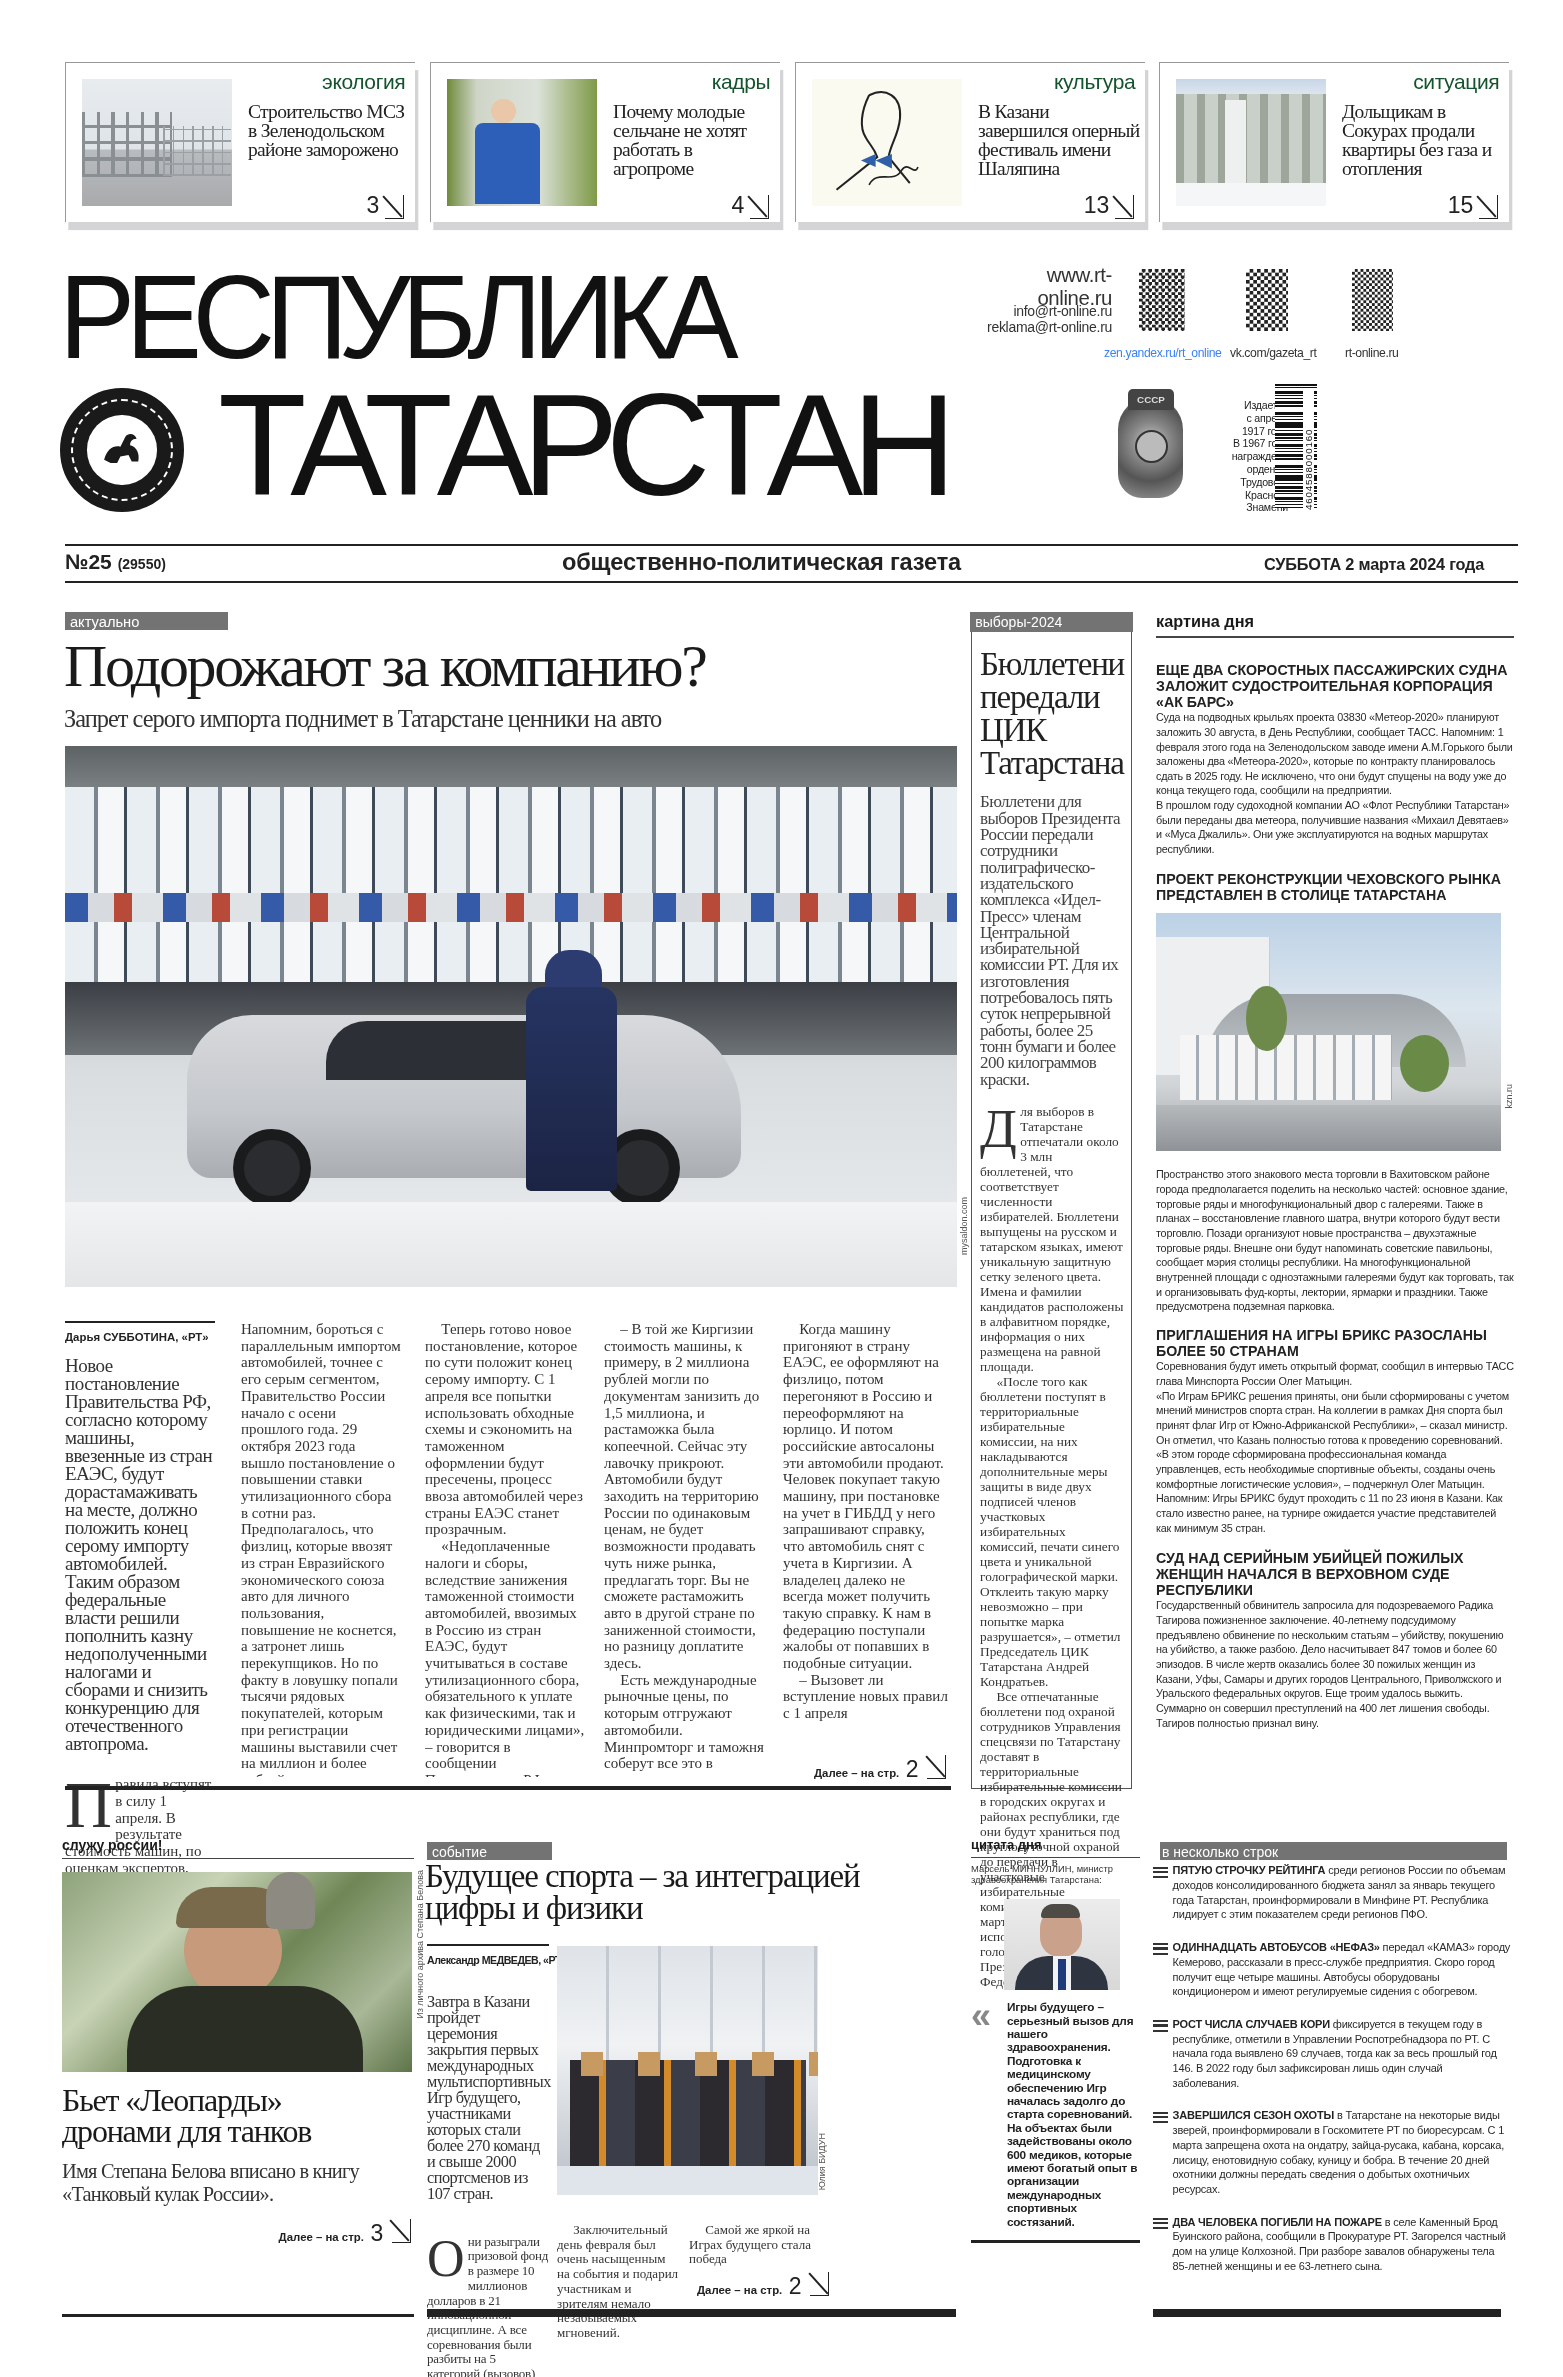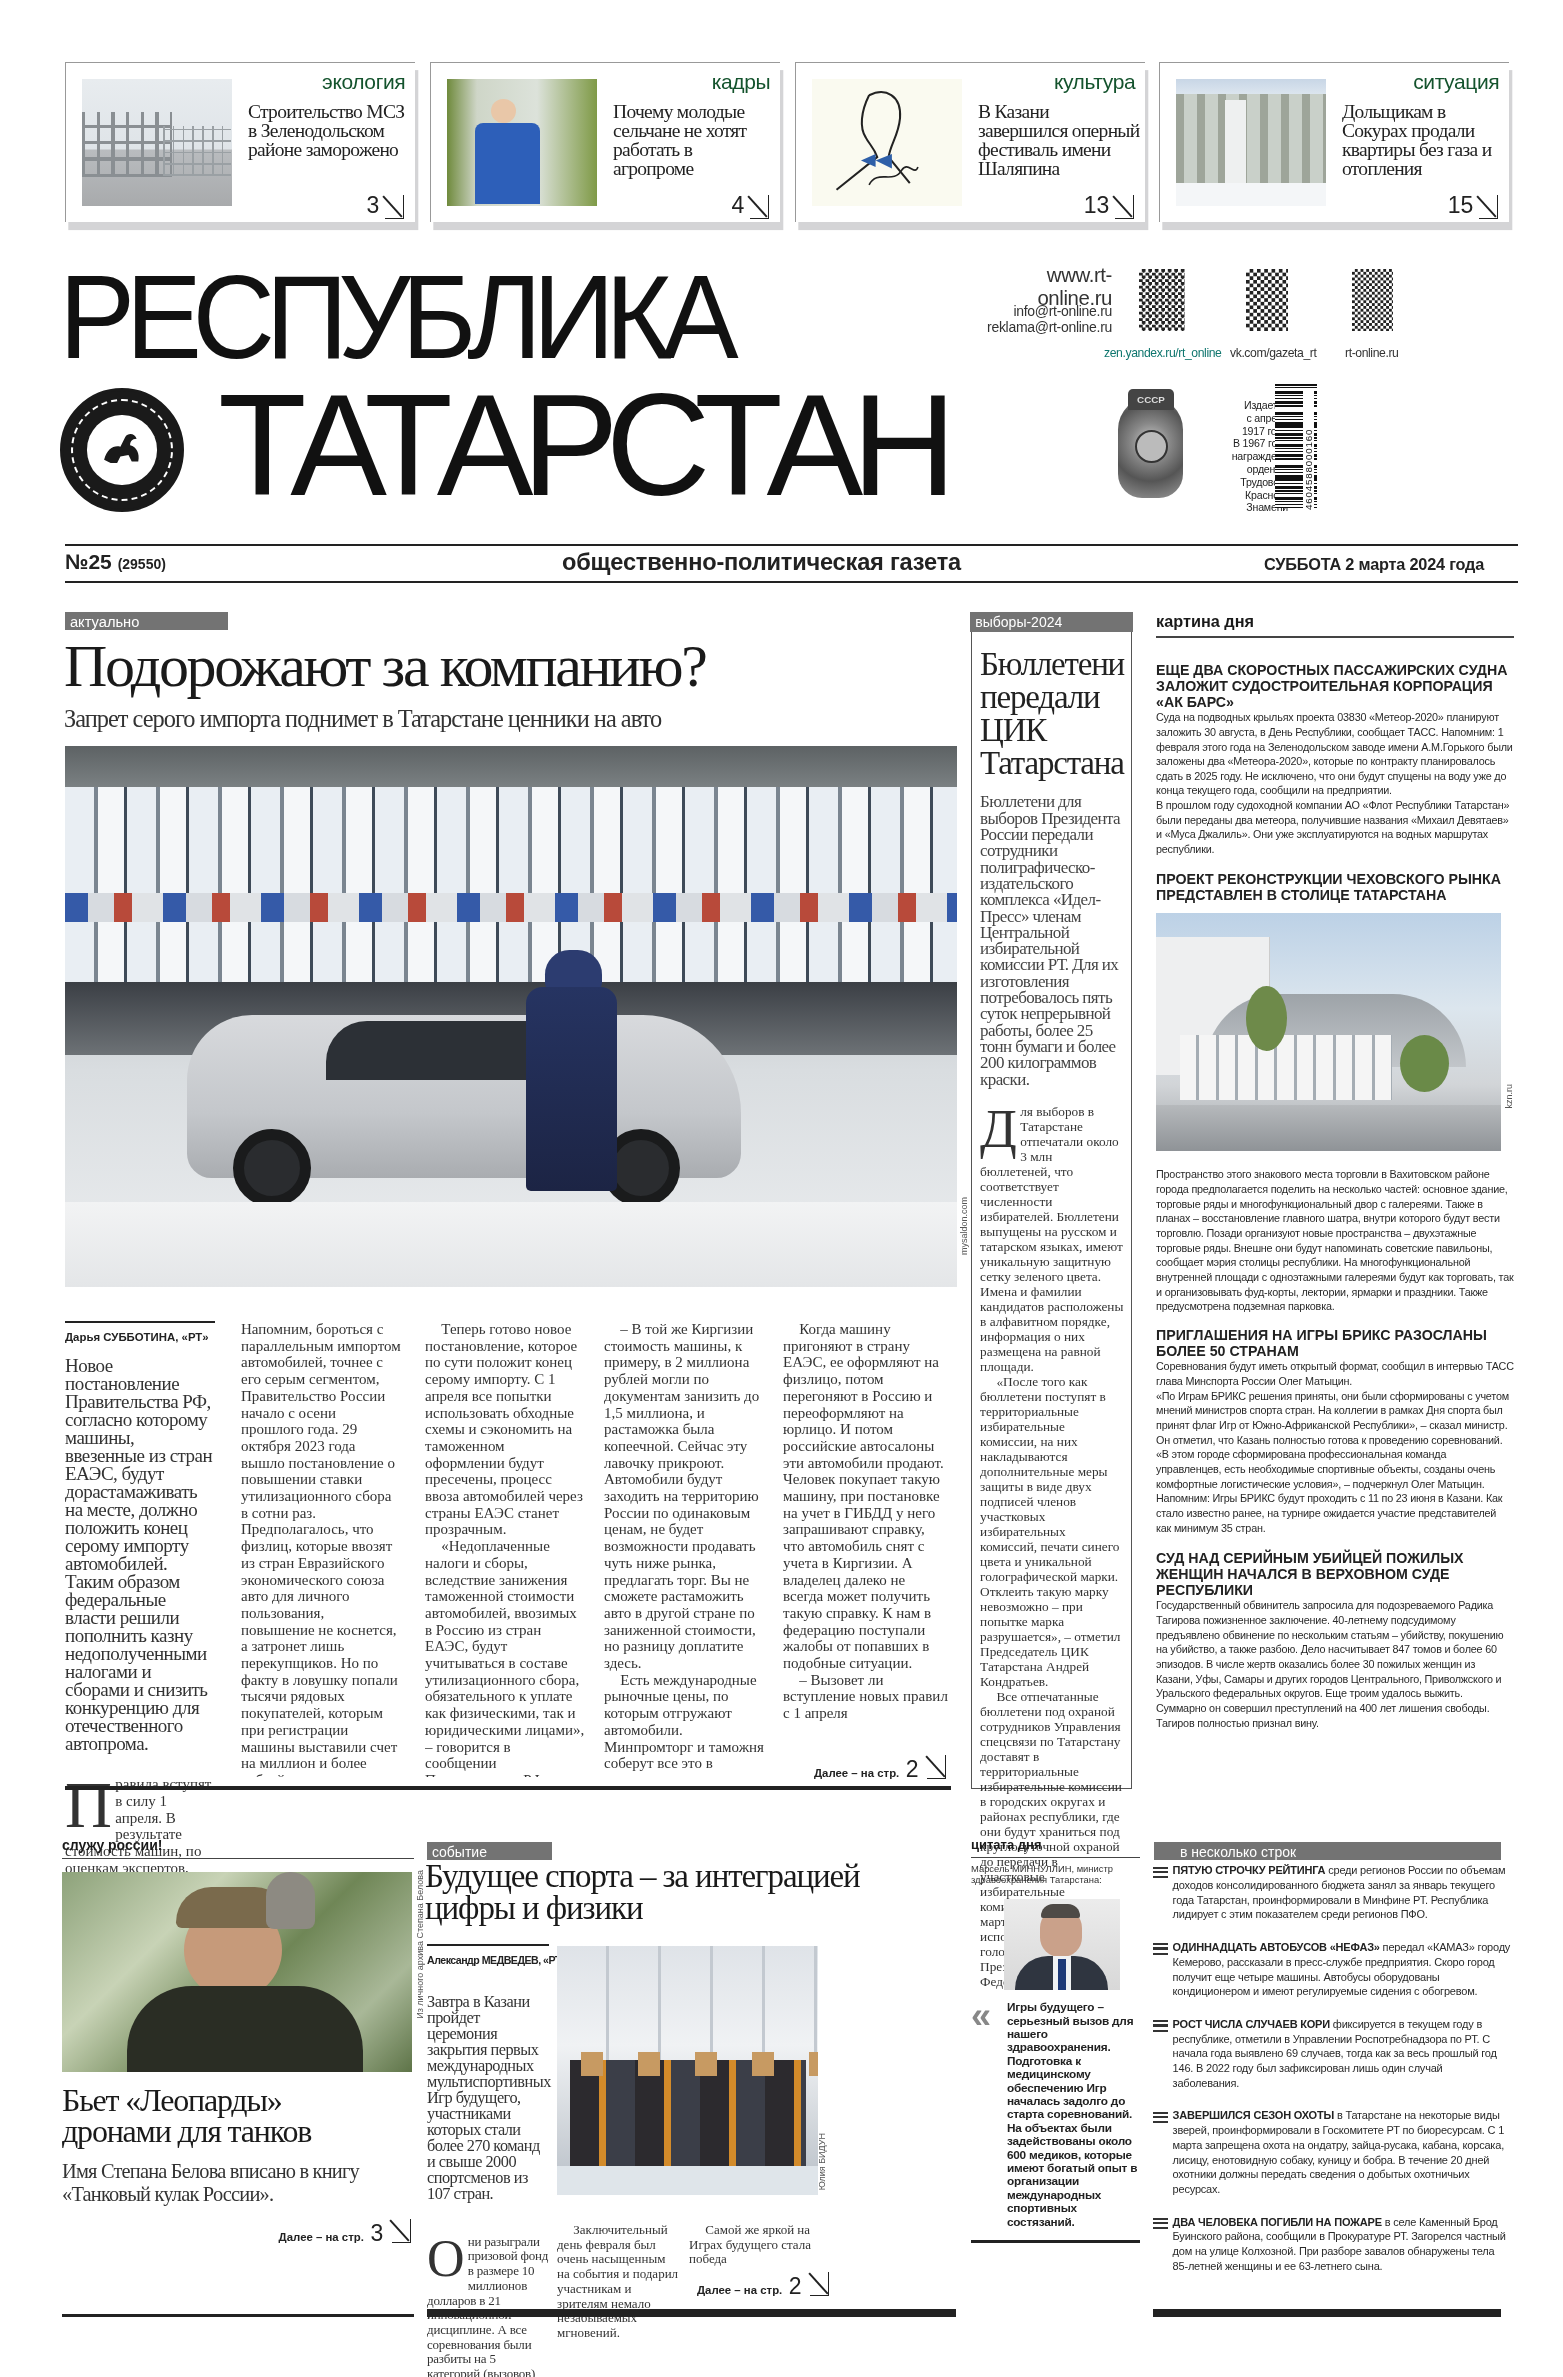--- a/index.html
+++ b/index.html
@@ -100,21 +100,21 @@
     </svg>
 </div>
 <div class="mast2">ТАТАРСТАН</div>
 
 <div class="abs sans" style="left:974px;top:264px;font-size:20.4px;font-weight:normal;color:#333;width:138px;text-align:right;letter-spacing:-0.4px">www.rt-online.ru</div>
 <div class="abs sans" style="left:974px;top:303px;font-size:14px;color:#333;width:138px;text-align:right;letter-spacing:-0.3px">info@rt-online.ru</div>
 <div class="abs sans" style="left:974px;top:319px;font-size:14px;color:#333;width:138px;text-align:right;letter-spacing:-0.3px">reklama@rt-online.ru</div>
 
 <div class="abs" style="left:1132px;top:269px;width:375px;height:90px">
   <div class="abs" style="left:6.5px;top:0;width:46px;height:62px;background:repeating-conic-gradient(#222 0 25%,#fff 0 50%) 0 0/6.5px 6.5px;outline:3.3px solid #fff"></div>
-  <div class="abs sans" style="left:-28px;top:77px;font-size:12.2px;color:#0f766e;white-space:nowrap;letter-spacing:-0.4px">zen.yandex.ru/rt_online</div>
+  <div class="abs sans" style="left:-28px;top:77px;font-size:12.2px;color:#3b82f6;white-space:nowrap;letter-spacing:-0.4px">zen.yandex.ru/rt_online</div>
   <div class="abs" style="left:114px;top:0;width:42px;height:62px;background:repeating-conic-gradient(#222 0 25%,#fff 0 50%) 0 0/7.3px 7.3px"></div>
   <div class="abs sans" style="left:98px;top:77px;font-size:12.2px;color:#333;white-space:nowrap;letter-spacing:-0.4px">vk.com/gazeta_rt</div>
   <div class="abs" style="left:220px;top:0;width:41px;height:62px;background:repeating-conic-gradient(#222 0 25%,#fff 0 50%) 0 0/5.7px 5.7px"></div>
   <div class="abs sans" style="left:213px;top:77px;font-size:12.2px;color:#333;white-space:nowrap;letter-spacing:-0.4px">rt-online.ru</div>
 </div>
 
 <div class="abs" style="left:1115px;top:386px;width:72px;height:122px">
   <div style="position:absolute;left:3.3px;top:11.4px;width:65px;height:101px;border-radius:33px 33px 24.4px 24.4px;background:radial-gradient(circle at 50% 45%,#ccc 0,#888 30%,#555 60%,#999 100%)"></div>
   <div style="position:absolute;left:13px;top:3.3px;width:46px;height:21px;background:#444;border-radius:4.9px 4.9px 0 0;color:#ddd;font:bold 9.8px 'Liberation Sans',sans-serif;text-align:center;line-height:21px">СССР</div>
   <div style="position:absolute;left:19.5px;top:44px;width:33px;height:33px;border-radius:50%;border:2.4px solid #333;background:#bbb"></div>
@@ -293,21 +293,21 @@
     <div style="position:absolute;left:54px;top:60px;width:8.1px;height:31px;background:#1e3a78"></div>
   </div>
   <div style="display:flex;margin-top:11.4px;gap:4.9px">
     <div class="sans" style="font-size:36px;line-height:29px;color:#888;font-weight:bold;flex:0 0 31px">«</div>
     <div class="sans" style="font-size:11.8px;line-height:13.4px;font-weight:bold;color:#222;letter-spacing:-0.2px">Игры будущего – серьезный вызов для нашего здравоохранения. Подготовка к медицинскому обеспечению Игр началась задолго до старта соревнований. На объектах были задействованы около 600 медиков, которые имеют богатый опыт в организации международных спортивных состязаний.</div>
   </div>
   <div class="rule" style="position:relative;height:2.4px;margin-top:11.4px"></div>
 </div>
 
 <div class="abs" style="left:1153px;top:1842px;width:358px">
-  <div class="kicker-black" style="margin-left:1px;width:347px;font-size:14px;padding-left:26px">в несколько строк</div>
+  <div class="kicker-black" style="margin-left:7px;width:347px;font-size:14px;padding-left:2px">в несколько строк</div>
   <div style="margin-top:3.3px">
     <div class="brief sans-body" style="font-size:11px;line-height:14.7px;letter-spacing:-0.2px">
       <span class="lines"></span>
       <div><b>ПЯТУЮ СТРОЧКУ РЕЙТИНГА</b><span> среди регионов России по объемам доходов консолидированного бюджета занял за январь текущего года Татарстан, проинформировали в Минфине РТ. Республика лидирует с этим показателем среди регионов ПФО.</span></div>
     </div>
     <div class="brief sans-body" style="font-size:11px;line-height:14.7px;letter-spacing:-0.2px">
       <span class="lines"></span>
       <div><b>ОДИННАДЦАТЬ АВТОБУСОВ «НЕФАЗ»</b><span> передал «КАМАЗ» городу Кемерово, рассказали в пресс-службе предприятия. Скоро город получит еще четыре машины. Автобусы оборудованы кондиционером и имеют регулируемые сидения с обогревом.</span></div>
     </div>
     <div class="brief sans-body" style="font-size:11px;line-height:14.7px;letter-spacing:-0.2px">

